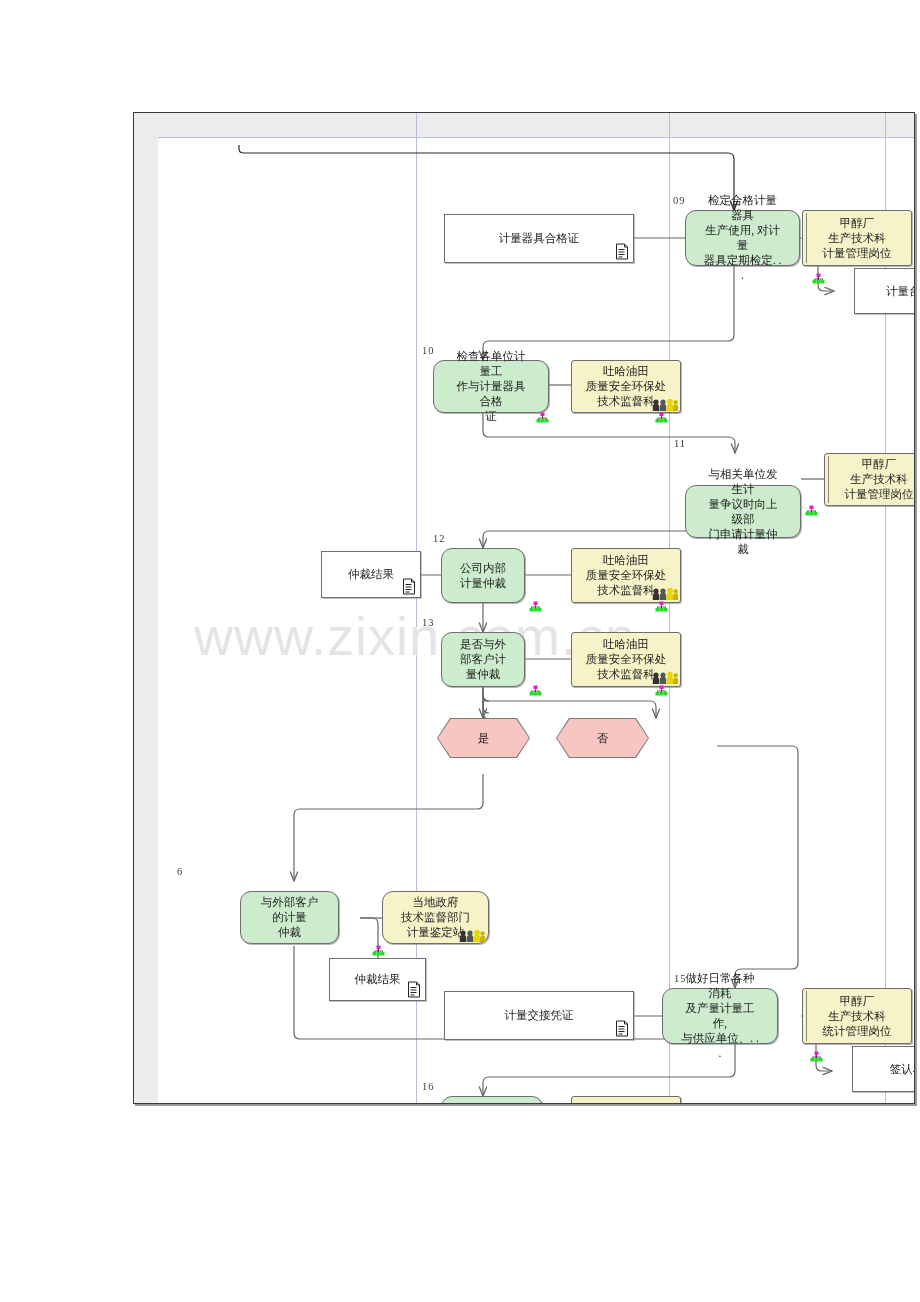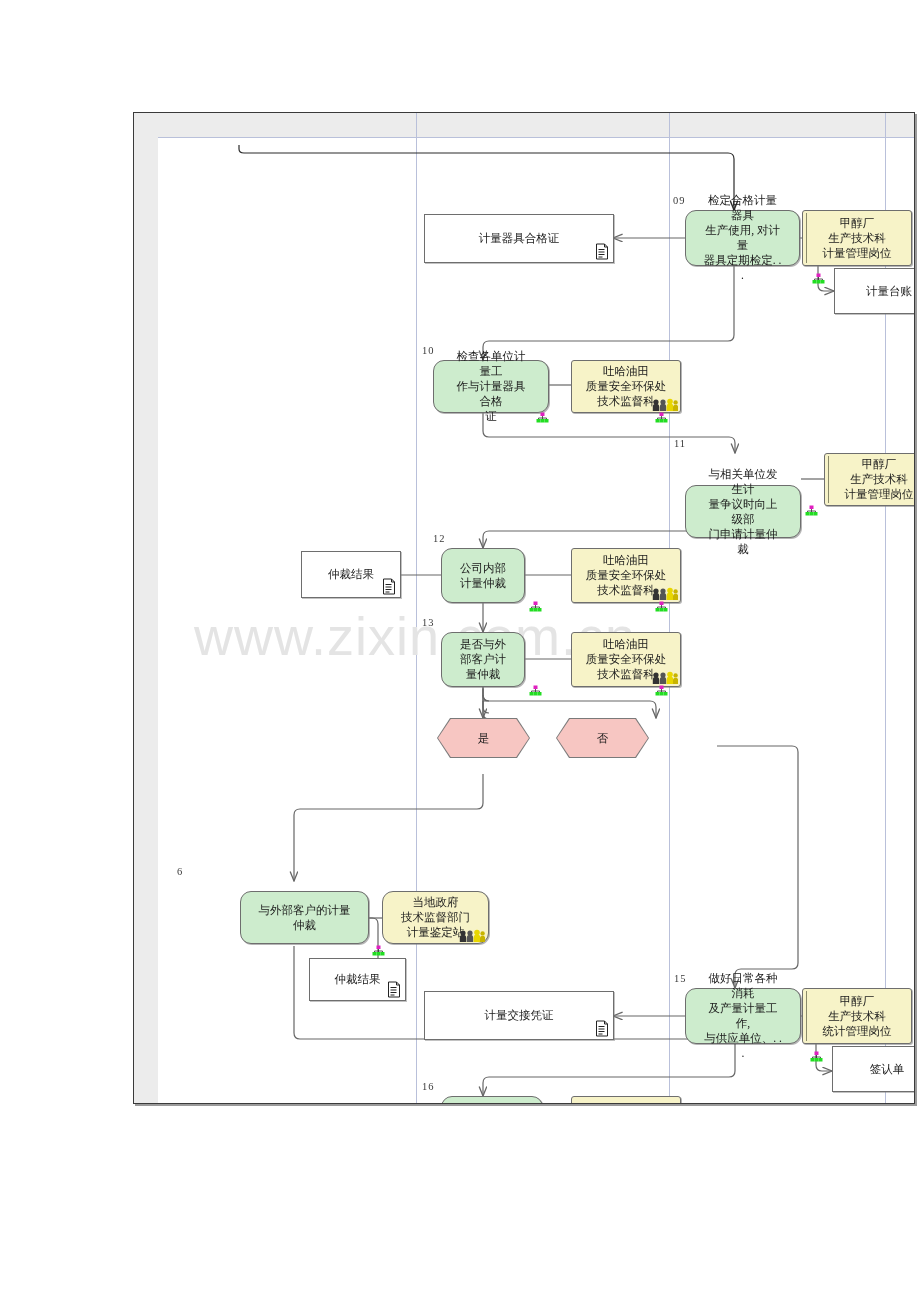--- a/index.html
+++ b/index.html
@@ -53,20 +53,21 @@
   .role.bar::before{
     content:""; position:absolute; left:3px; top:2px; bottom:2px; width:1px; background:#8a8a6a;
   }
   .role.round{border-radius:11px;}
   
   .doc{
     border:1px solid #6e6e6e; background:#ffffff;
     display:flex;align-items:center;justify-content:center;
     text-align:center; font-size:11.5px; color:#1b1b1b; line-height:15px;
     box-shadow:1px 1px 0 rgba(120,120,120,.45);
+    margin-left:20px;
   }
   .doc-glyph{position:absolute;right:4px;bottom:2px;width:15px;height:17px;}
   .hex-wrap{position:absolute;}
   .hex-wrap .hexborder{
     position:absolute;inset:0;background:#7a7a7a;
     clip-path:polygon(14% 0,86% 0,100% 50%,86% 100%,14% 100%,0 50%);
   }
   .hex-wrap .hexfill{
     position:absolute;left:1px;top:1px;right:1px;bottom:1px;background:#f7c6c2;
     clip-path:polygon(14% 0,86% 0,100% 50%,86% 100%,14% 100%,0 50%);
@@ -385,21 +386,21 @@
       <div class="hexborder"></div>
       <div class="hexfill">是</div>
     </div>
     <div class="hex-wrap" style="left:422px;top:605px;width:93px;height:40px;">
       <div class="hexborder"></div>
       <div class="hexfill">否</div>
     </div>
 
     <div class="stepno" style="left:43px;top:753px;">6</div>
 
-    <div class="node proc" style="left:106px;top:778px;width:129px;height:53px;">
+    <div class="node proc" style="left:106px;top:778px;width:99px;height:53px;">
       <div>
         <div>与外部客户的计量</div>
         <div>仲裁</div>
       </div>
     </div>
 
     <div class="node role round" style="left:248px;top:778px;width:107px;height:53px;">
       <div>
         <div>当地政府</div>
         <div>技术监督部门</div>
@@ -449,21 +450,21 @@
         <path d="M10.5,1 v3 h3" fill="none" stroke="#222" stroke-width="1"></path>
         <g stroke="#222" stroke-width="1">
             <path d="M4.5,6.5 h6"></path>
             <path d="M4.5,9 h6"></path>
             <path d="M4.5,11.5 h6"></path>
             <path d="M4.5,14 h4"></path>
           </g>
       </svg>
     </div>
 
-    <div class="node proc" style="left:551px;top:875px;width:116px;height:56px;">
+    <div class="node proc" style="left:528px;top:875px;width:116px;height:56px;">
       <div>
         <div>做好日常各种消耗</div>
         <div>及产量计量工作,</div>
         <div>与供应单位、. . .</div>
       </div>
     </div>
 
     <div class="node role bar" style="left:668px;top:875px;width:110px;height:56px;">
       <div>
         <div>甲醇厂</div>

